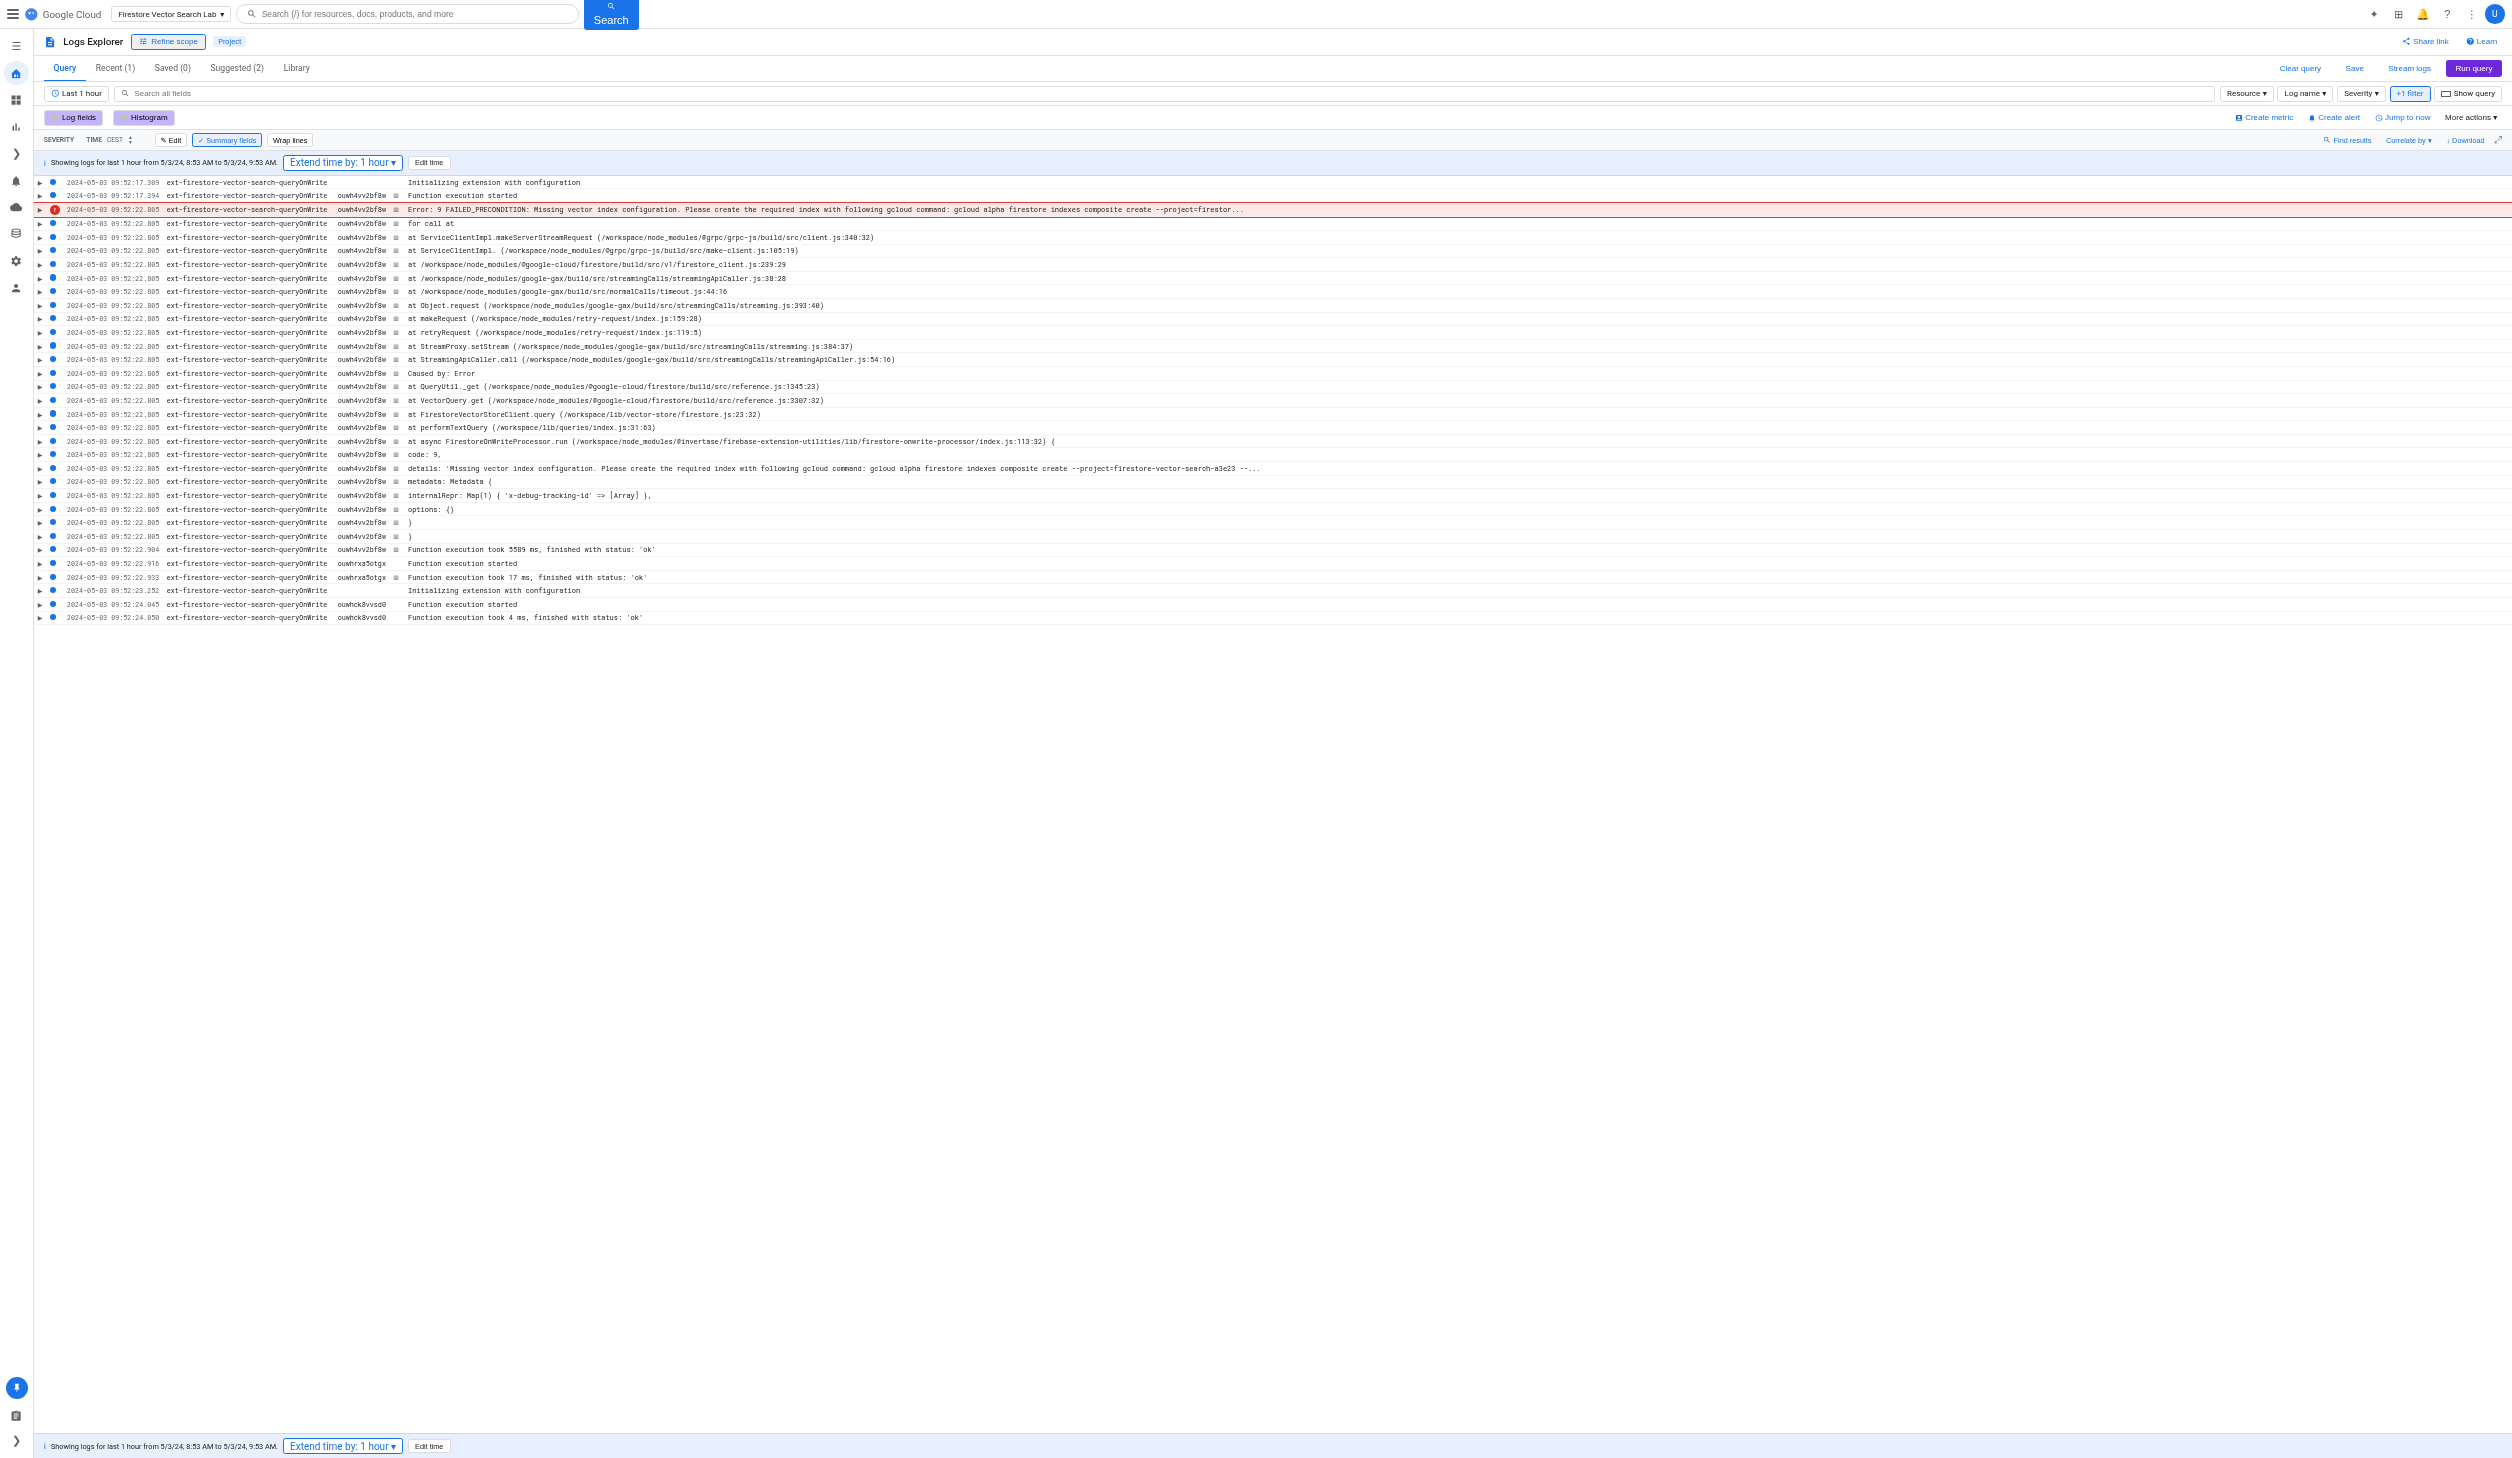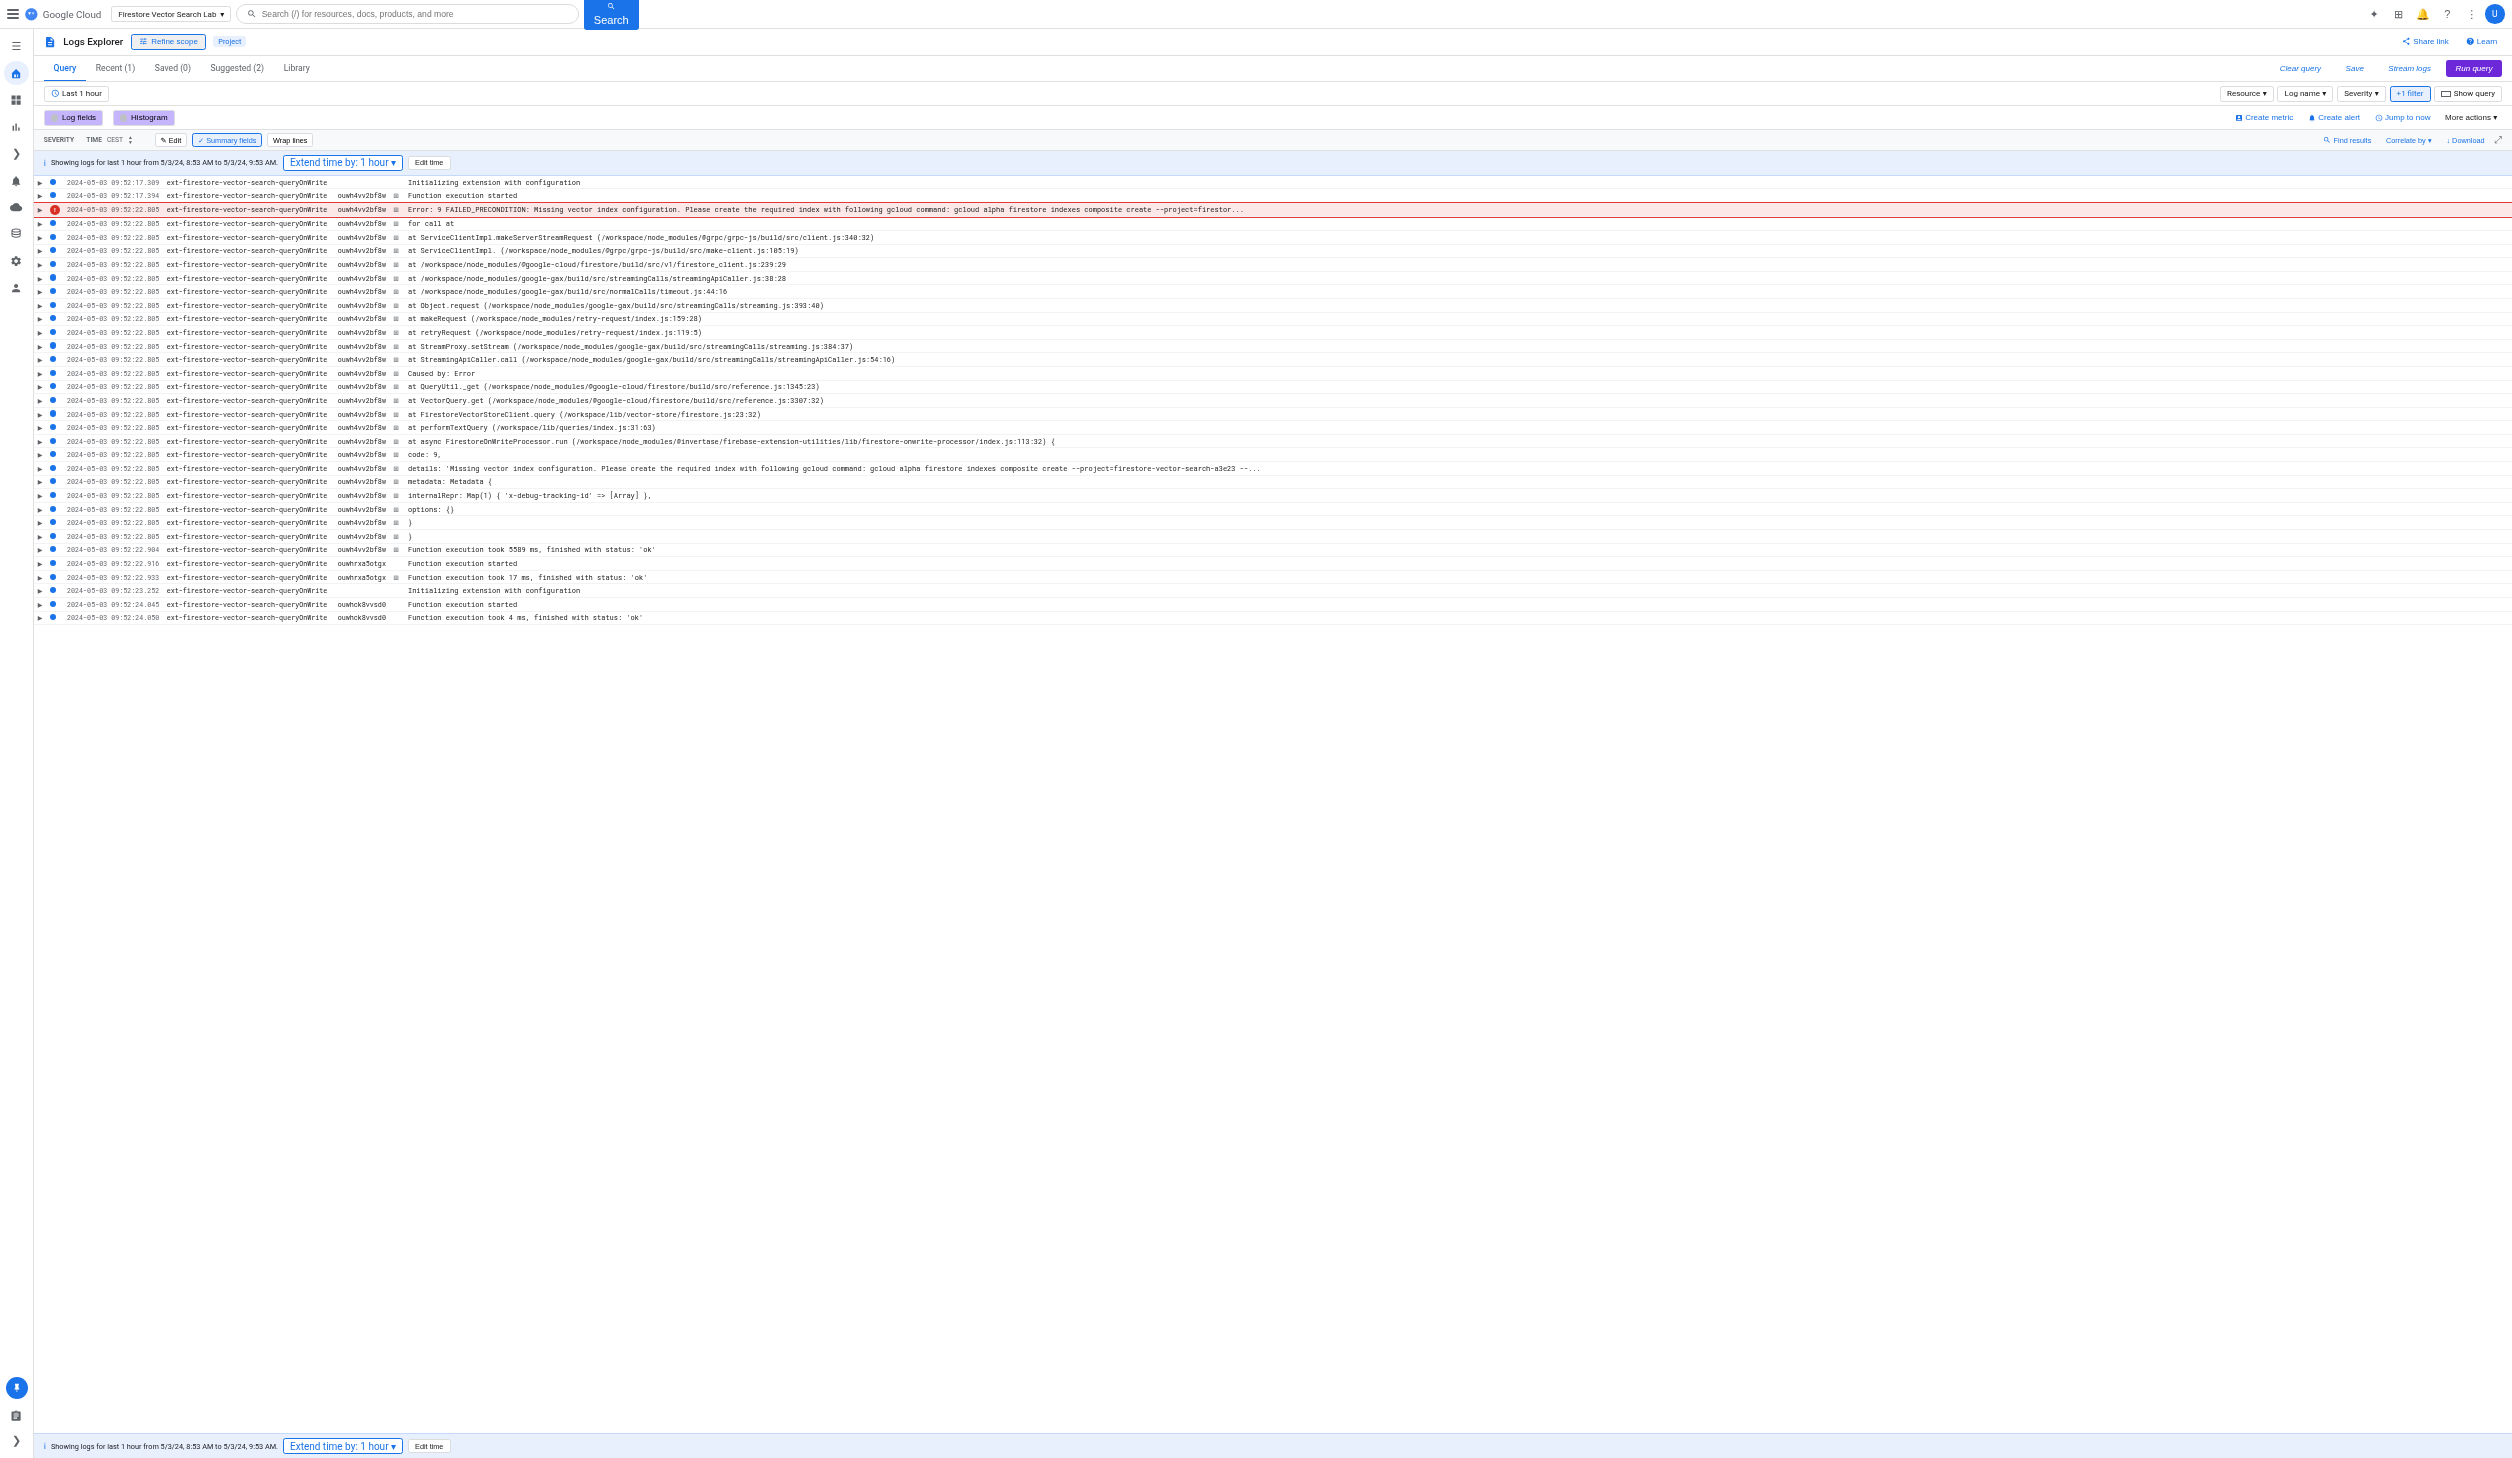--- a/index.html
+++ b/index.html
@@ -68,21 +68,21 @@
       display: flex; align-items: center; padding: 0 9.8px; border-bottom: 0.6px solid #e0e0e0;
       gap: 0;
     }
     .tab {
       padding: 7.3px 9.8px; cursor: pointer; font-size: 8.6px; color: #5f6368;
       border-bottom: 1.2px solid transparent; white-space: nowrap;
     }
     .tab.active { color: #1a73e8; border-bottom-color: #1a73e8; font-weight: 500; }
     .tabs-right { margin-left: auto; display: flex; align-items: center; gap: 4.9px; }
     .tabs-btn {
-      padding: 3.7px 9.8px; border: none; border-radius: 2.4px; cursor: pointer; font-size: 8px; font-style: italic;
+      padding: 3.7px 9.8px; border: none; border-radius: 2.4px; cursor: pointer; font-size: 8px;
     }
     .clear-query-btn { background: none; color: #1a73e8; }
     .save-btn { background: none; color: #1a73e8; }
     .stream-logs-btn { background: none; color: #1a73e8; }
     .run-query-btn { background: #6d28d9; color: #fff; font-weight: 500; }
 
     
     .query-bar {
       display: flex; align-items: center; padding: 3.7px 9.8px; gap: 4.9px;
       border-bottom: 0.6px solid #e0e0e0; flex-wrap: nowrap;
@@ -385,20 +385,26 @@
       </div>
     </div>
 
     <div class="query-bar">
       <div class="time-selector">
         <svg width="8.6" height="8.6" viewBox="0 0 24 24">
             <path d="M12 2C6.48 2 2 6.48 2 12s4.48 10 10 10 10-4.48 10-10S17.52 2 12 2zm0 18c-4.41 0-8-3.59-8-8s3.59-8 8-8 8 3.59 8 8-3.59 8-8 8zm.5-13H11v6l5.25 3.15.75-1.23-4.5-2.67V7z" fill="#1a73e8"></path>
           </svg>
         <span>Last 1 hour</span>
       </div>
+      <div class="search-all-fields">
+        <svg width="8.6" height="8.6" viewBox="0 0 24 24">
+            <path d="M15.5 14h-.79l-.28-.27A6.5 6.5 0 0 0 16 9.5 6.5 6.5 0 0 0 9.5 3 6.5 6.5 0 0 0 3 9.5 6.5 6.5 0 0 0 9.5 16c1.61 0 3.09-.59 4.23-1.57l.27.28v.79l5 4.99L20.49 19l-4.99-5zm-6 0C7.01 14 5 11.99 5 9.5S7.01 5 9.5 5 14 7.01 14 9.5 11.99 14 9.5 14z" fill="#5f6368"></path>
+          </svg>
+        <input type="text" placeholder="Search all fields" style="">
+      </div>
       <div class="filter-pills">
         <div class="filter-pill">
           <span>Resource</span>
           <span>▾</span>
         </div>
         <div class="filter-pill">
           <span>Log name</span>
           <span>▾</span>
         </div>
         <div class="filter-pill">

